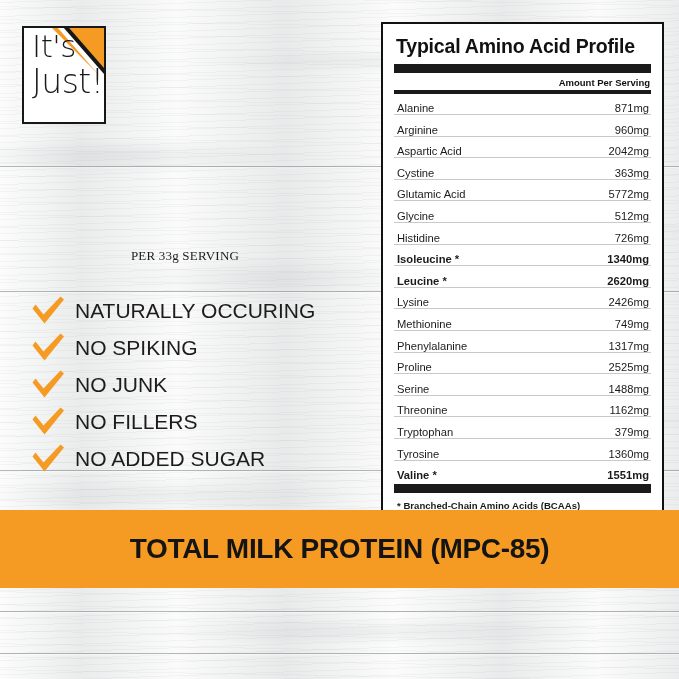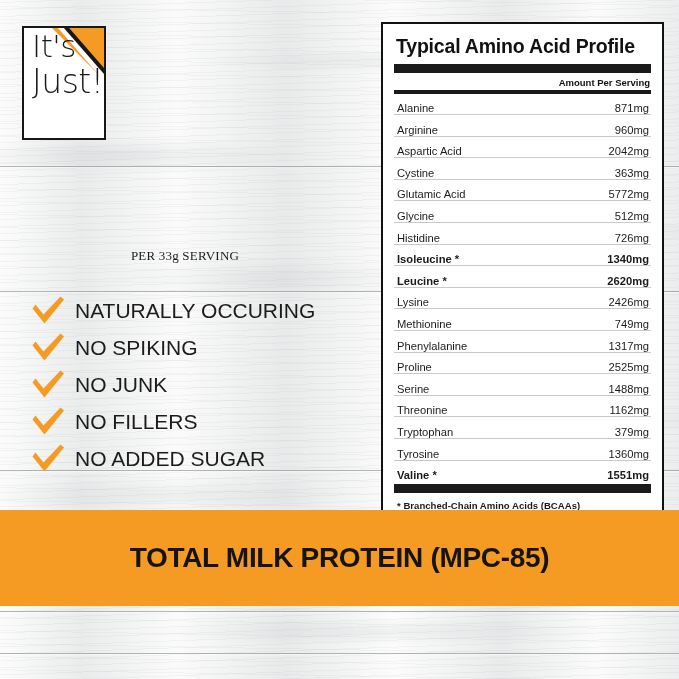--- a/index.html
+++ b/index.html
@@ -78,21 +78,21 @@
     background: rgba(96,100,104,0.45);
     box-shadow: 0 1px 2px rgba(255,255,255,0.9);
   }
 
   
   .logo-box {
     position: absolute;
     left: 22px;
     top: 26px;
     width: 84px;
-    height: 114px;
+    height: 98px;
     background: #ffffff;
     border: 2.5px solid #171717;
     box-sizing: border-box;
     overflow: hidden;
   }
   .logo-corner {
     position: absolute;
     right: 0;
     top: 0;
     width: 0;
@@ -253,21 +253,21 @@
     color: #1b1b1b;
     padding: 7px 0 0 3px;
   }
 
   
   .banner {
     position: absolute;
     left: 0;
     top: 510px;
     width: 679px;
-    height: 96px;
+    height: 78px;
     background: #f59b23;
     display: flex;
     align-items: center;
     justify-content: center;
   }
   .banner-text {
     font-family: "Liberation Sans", sans-serif;
     font-weight: bold;
     font-size: 28px;
     letter-spacing: -0.3px;

